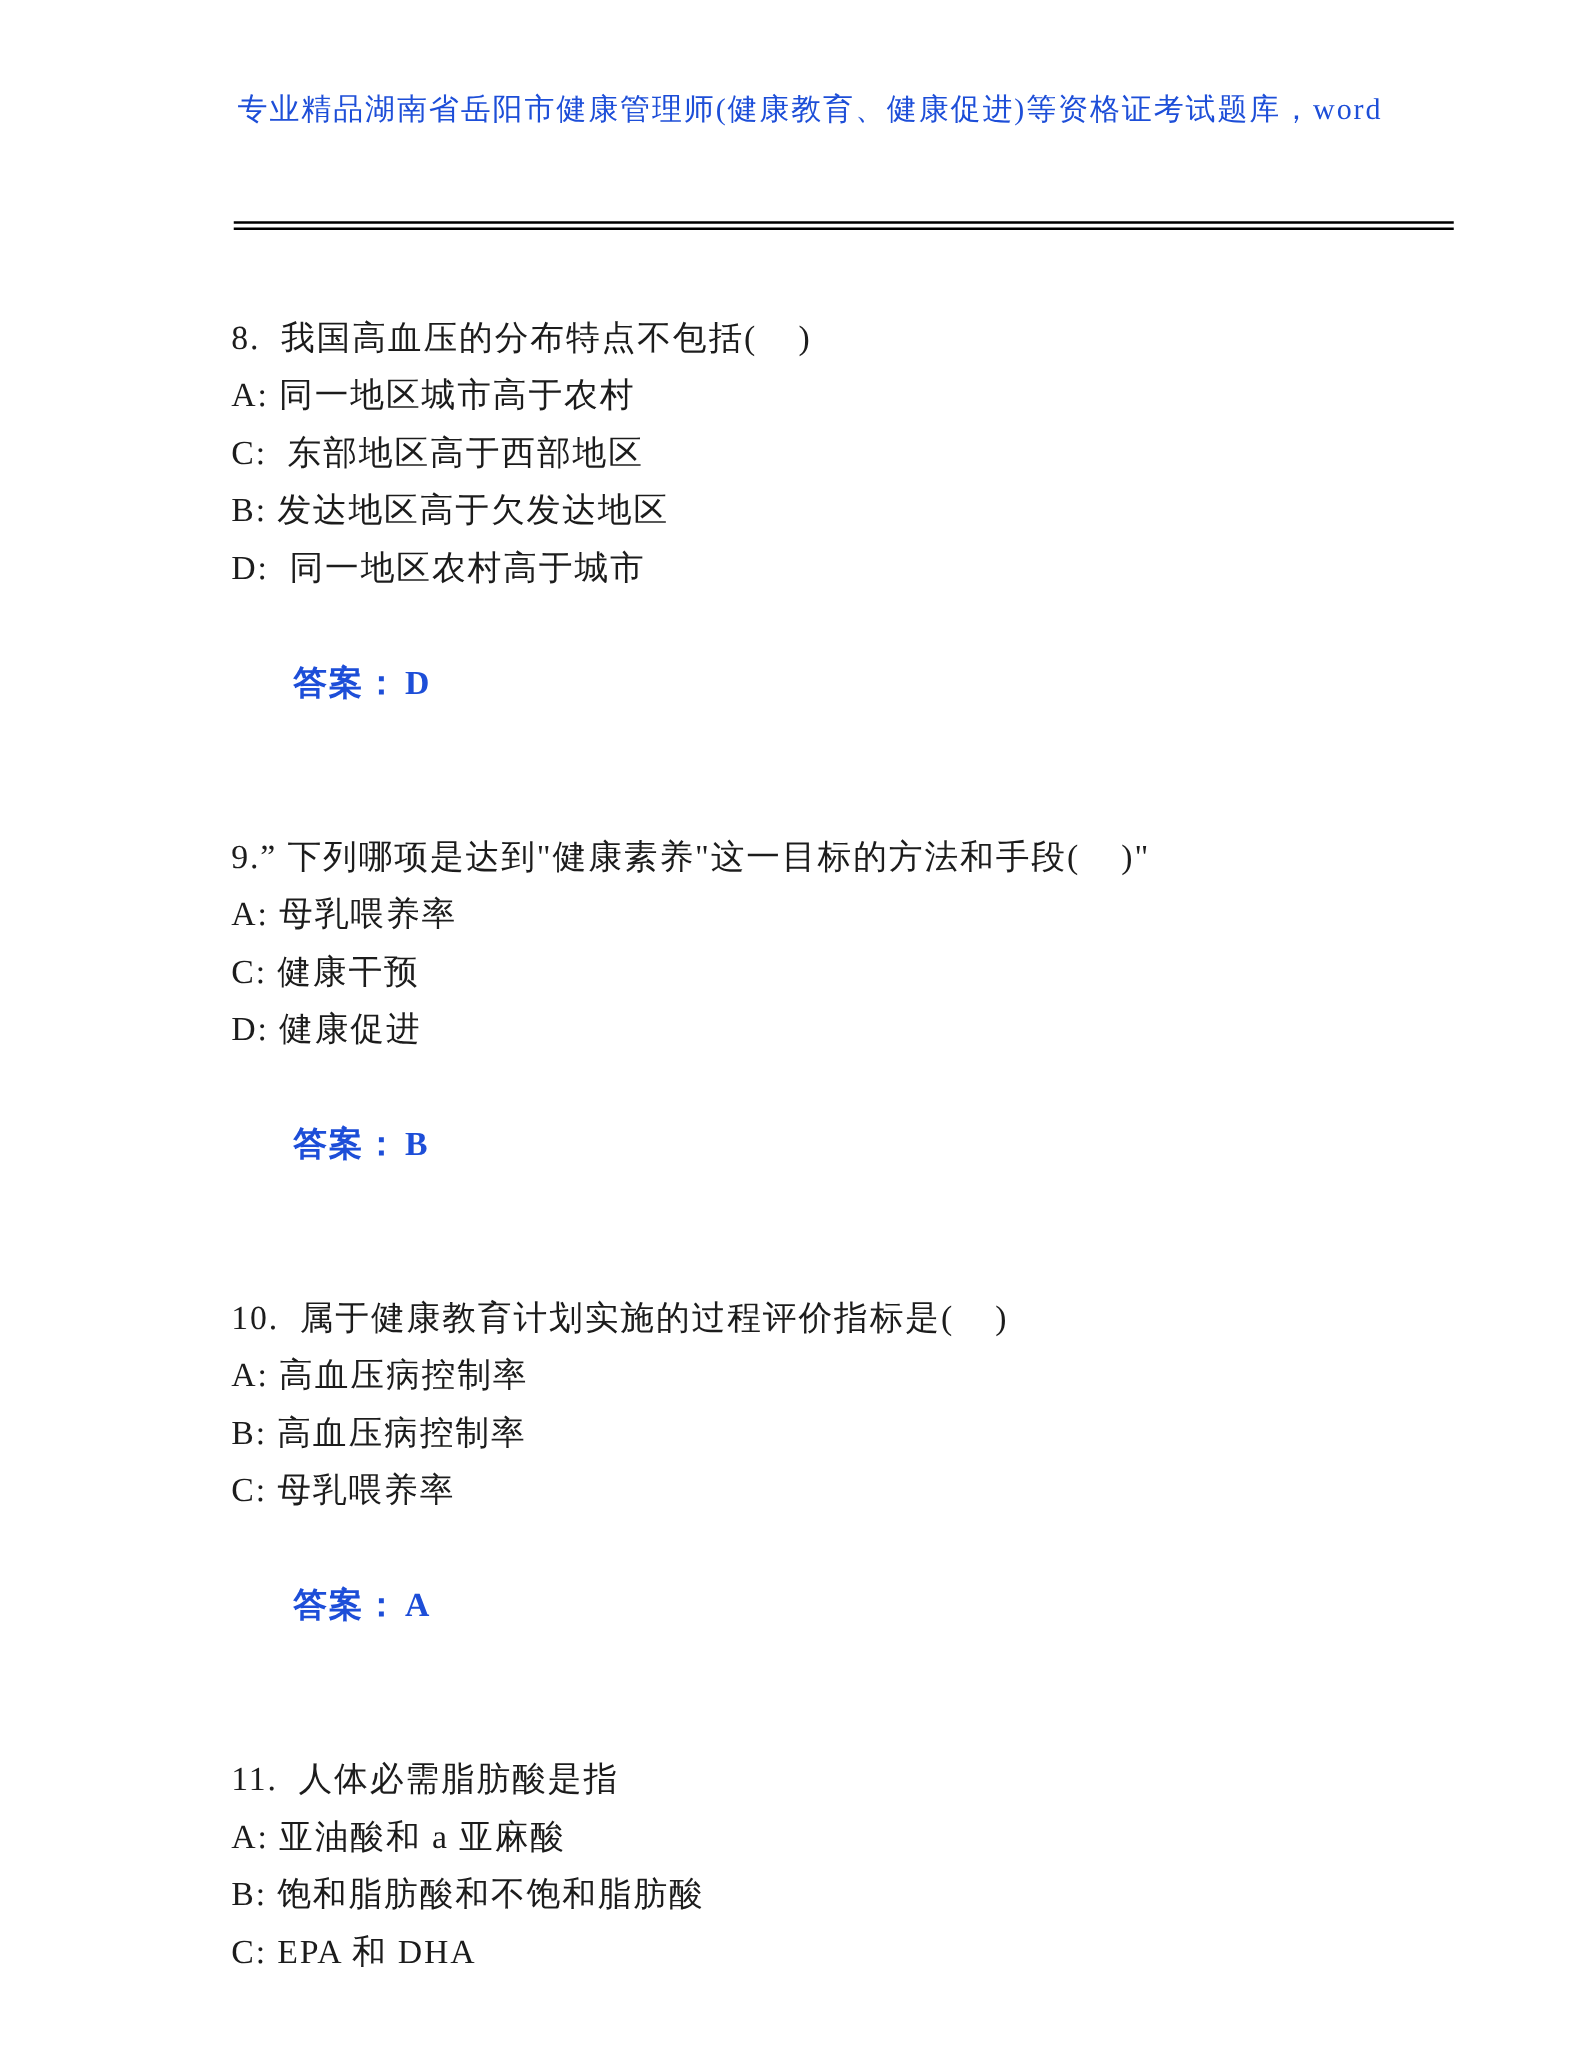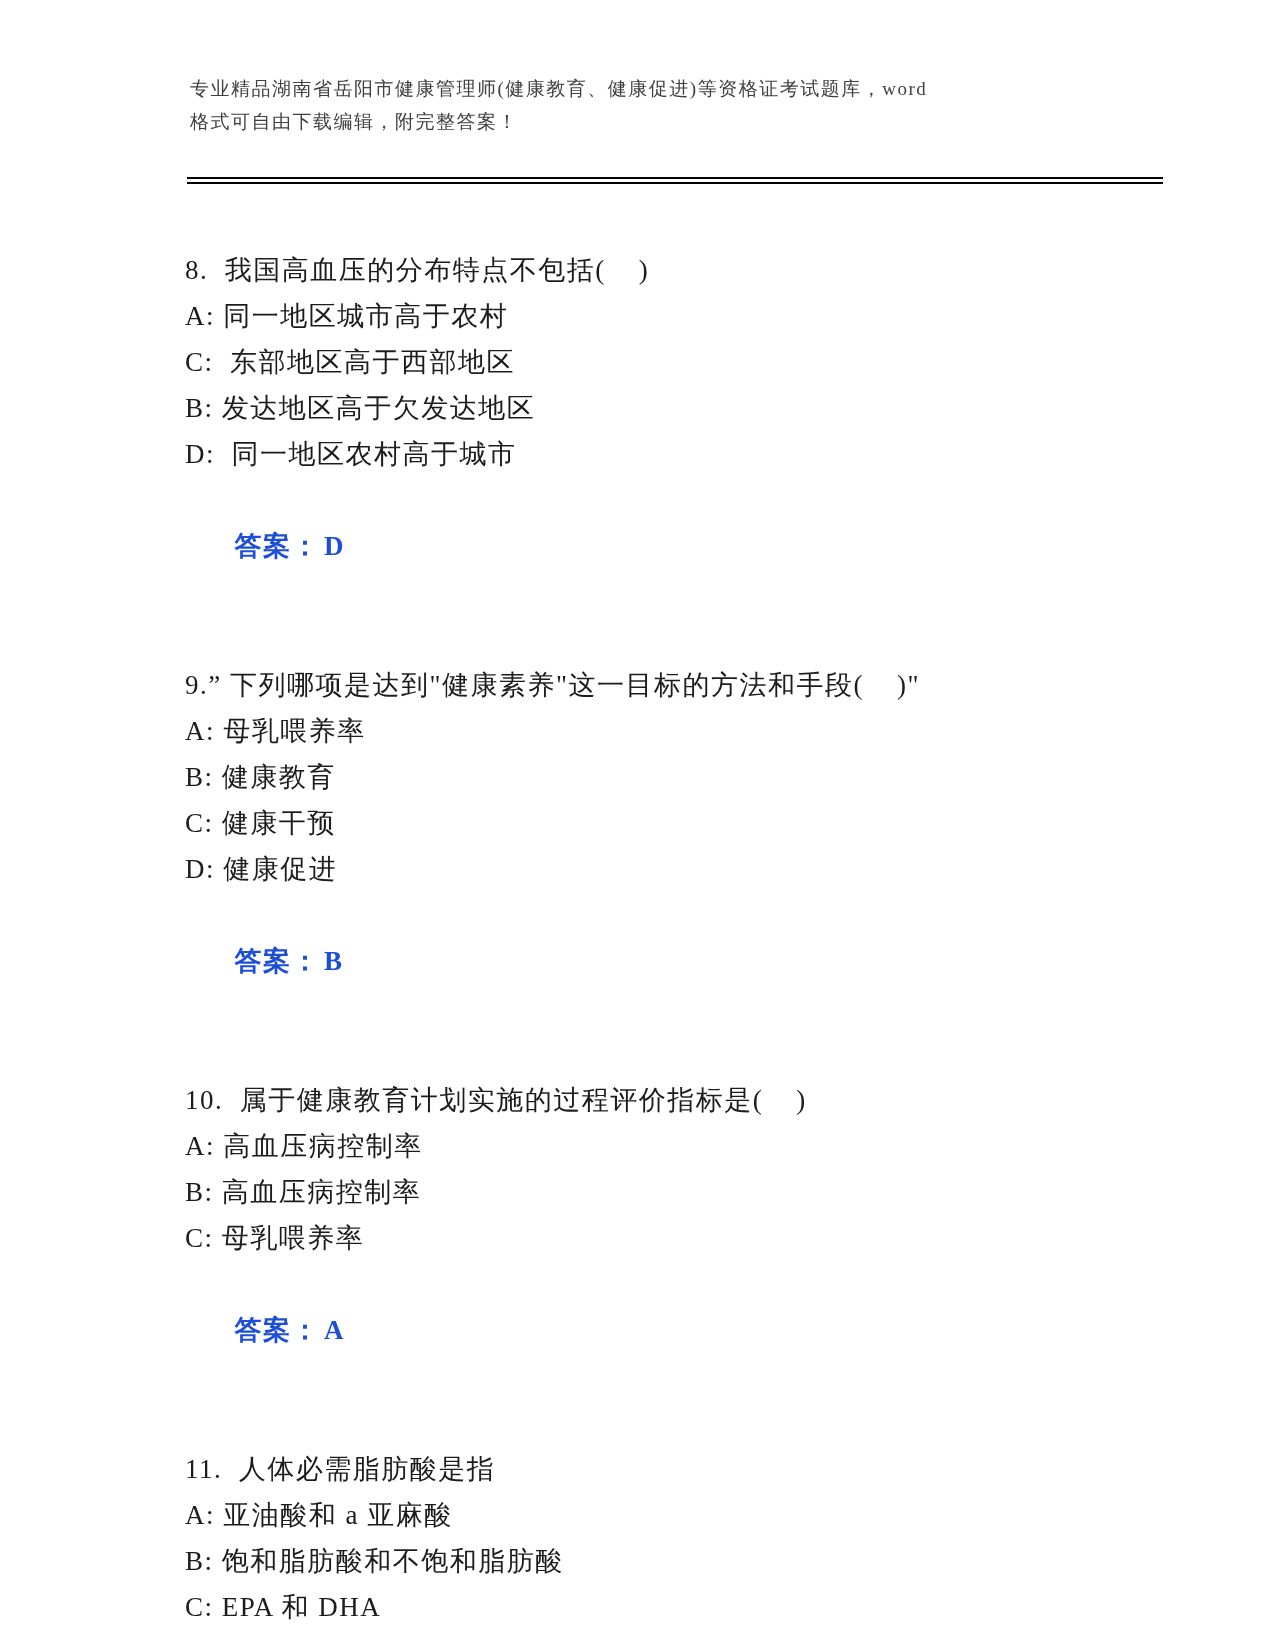--- a/index.html
+++ b/index.html
@@ -14,24 +14,24 @@
   }
   .page {
     position: absolute;
     inset: 0;
     background: #ffffff;
   }
   .doc-header {
     position: absolute;
     left: 190px;
     top: 72px;
-    font-size: 19px;
+    font-size: 24px;
     line-height: 33px;
     letter-spacing: 1.5px;
-    color: #404040;
+    color: #1d4ed8;
   }
   .doc-header .hline { white-space: pre; }
   .header-rule {
     position: absolute;
     left: 187px;
     top: 177px;
     width: 976px;
   }
   .header-rule .bar-top { height: 2px; background: #000; }
   .header-rule .bar-gap { height: 3px; background: transparent; }
@@ -57,21 +57,20 @@
   }
   .answer-line .ans-val { margin-left: 4px; }
 </style>
 </head>
 <body>
 
 <div class="page">
 
   <div class="doc-header">
     <div class="hline">专业精品湖南省岳阳市健康管理师(健康教育、健康促进)等资格证考试题库，word</div>
-    <div class="hline">格式可自由下载编辑，附完整答案！</div>
   </div>
 
   <div class="header-rule">
     <div class="bar-top"></div>
     <div class="bar-gap"></div>
     <div class="bar-bottom"></div>
   </div>
 
   <div class="content" id="questions-container">
   <section class="question">
@@ -81,21 +80,20 @@
         <div class="tline option-line">B: 发达地区高于欠发达地区</div>
         <div class="tline option-line">D:  同一地区农村高于城市</div>
         <div class="tline answer-line">
       <span class="ans-label">答案：</span><span class="ans-val">D</span>
     </div>
   </section>
 
   <section class="question">
     <div class="tline q-text">9.” 下列哪项是达到"健康素养"这一目标的方法和手段(    )"</div>
     <div class="tline option-line">A: 母乳喂养率</div>
-        <div class="tline option-line">B: 健康教育</div>
         <div class="tline option-line">C: 健康干预</div>
         <div class="tline option-line">D: 健康促进</div>
         <div class="tline answer-line">
       <span class="ans-label">答案：</span><span class="ans-val">B</span>
     </div>
   </section>
 
   <section class="question">
     <div class="tline q-text">10.  属于健康教育计划实施的过程评价指标是(    )</div>
     <div class="tline option-line">A: 高血压病控制率</div>

